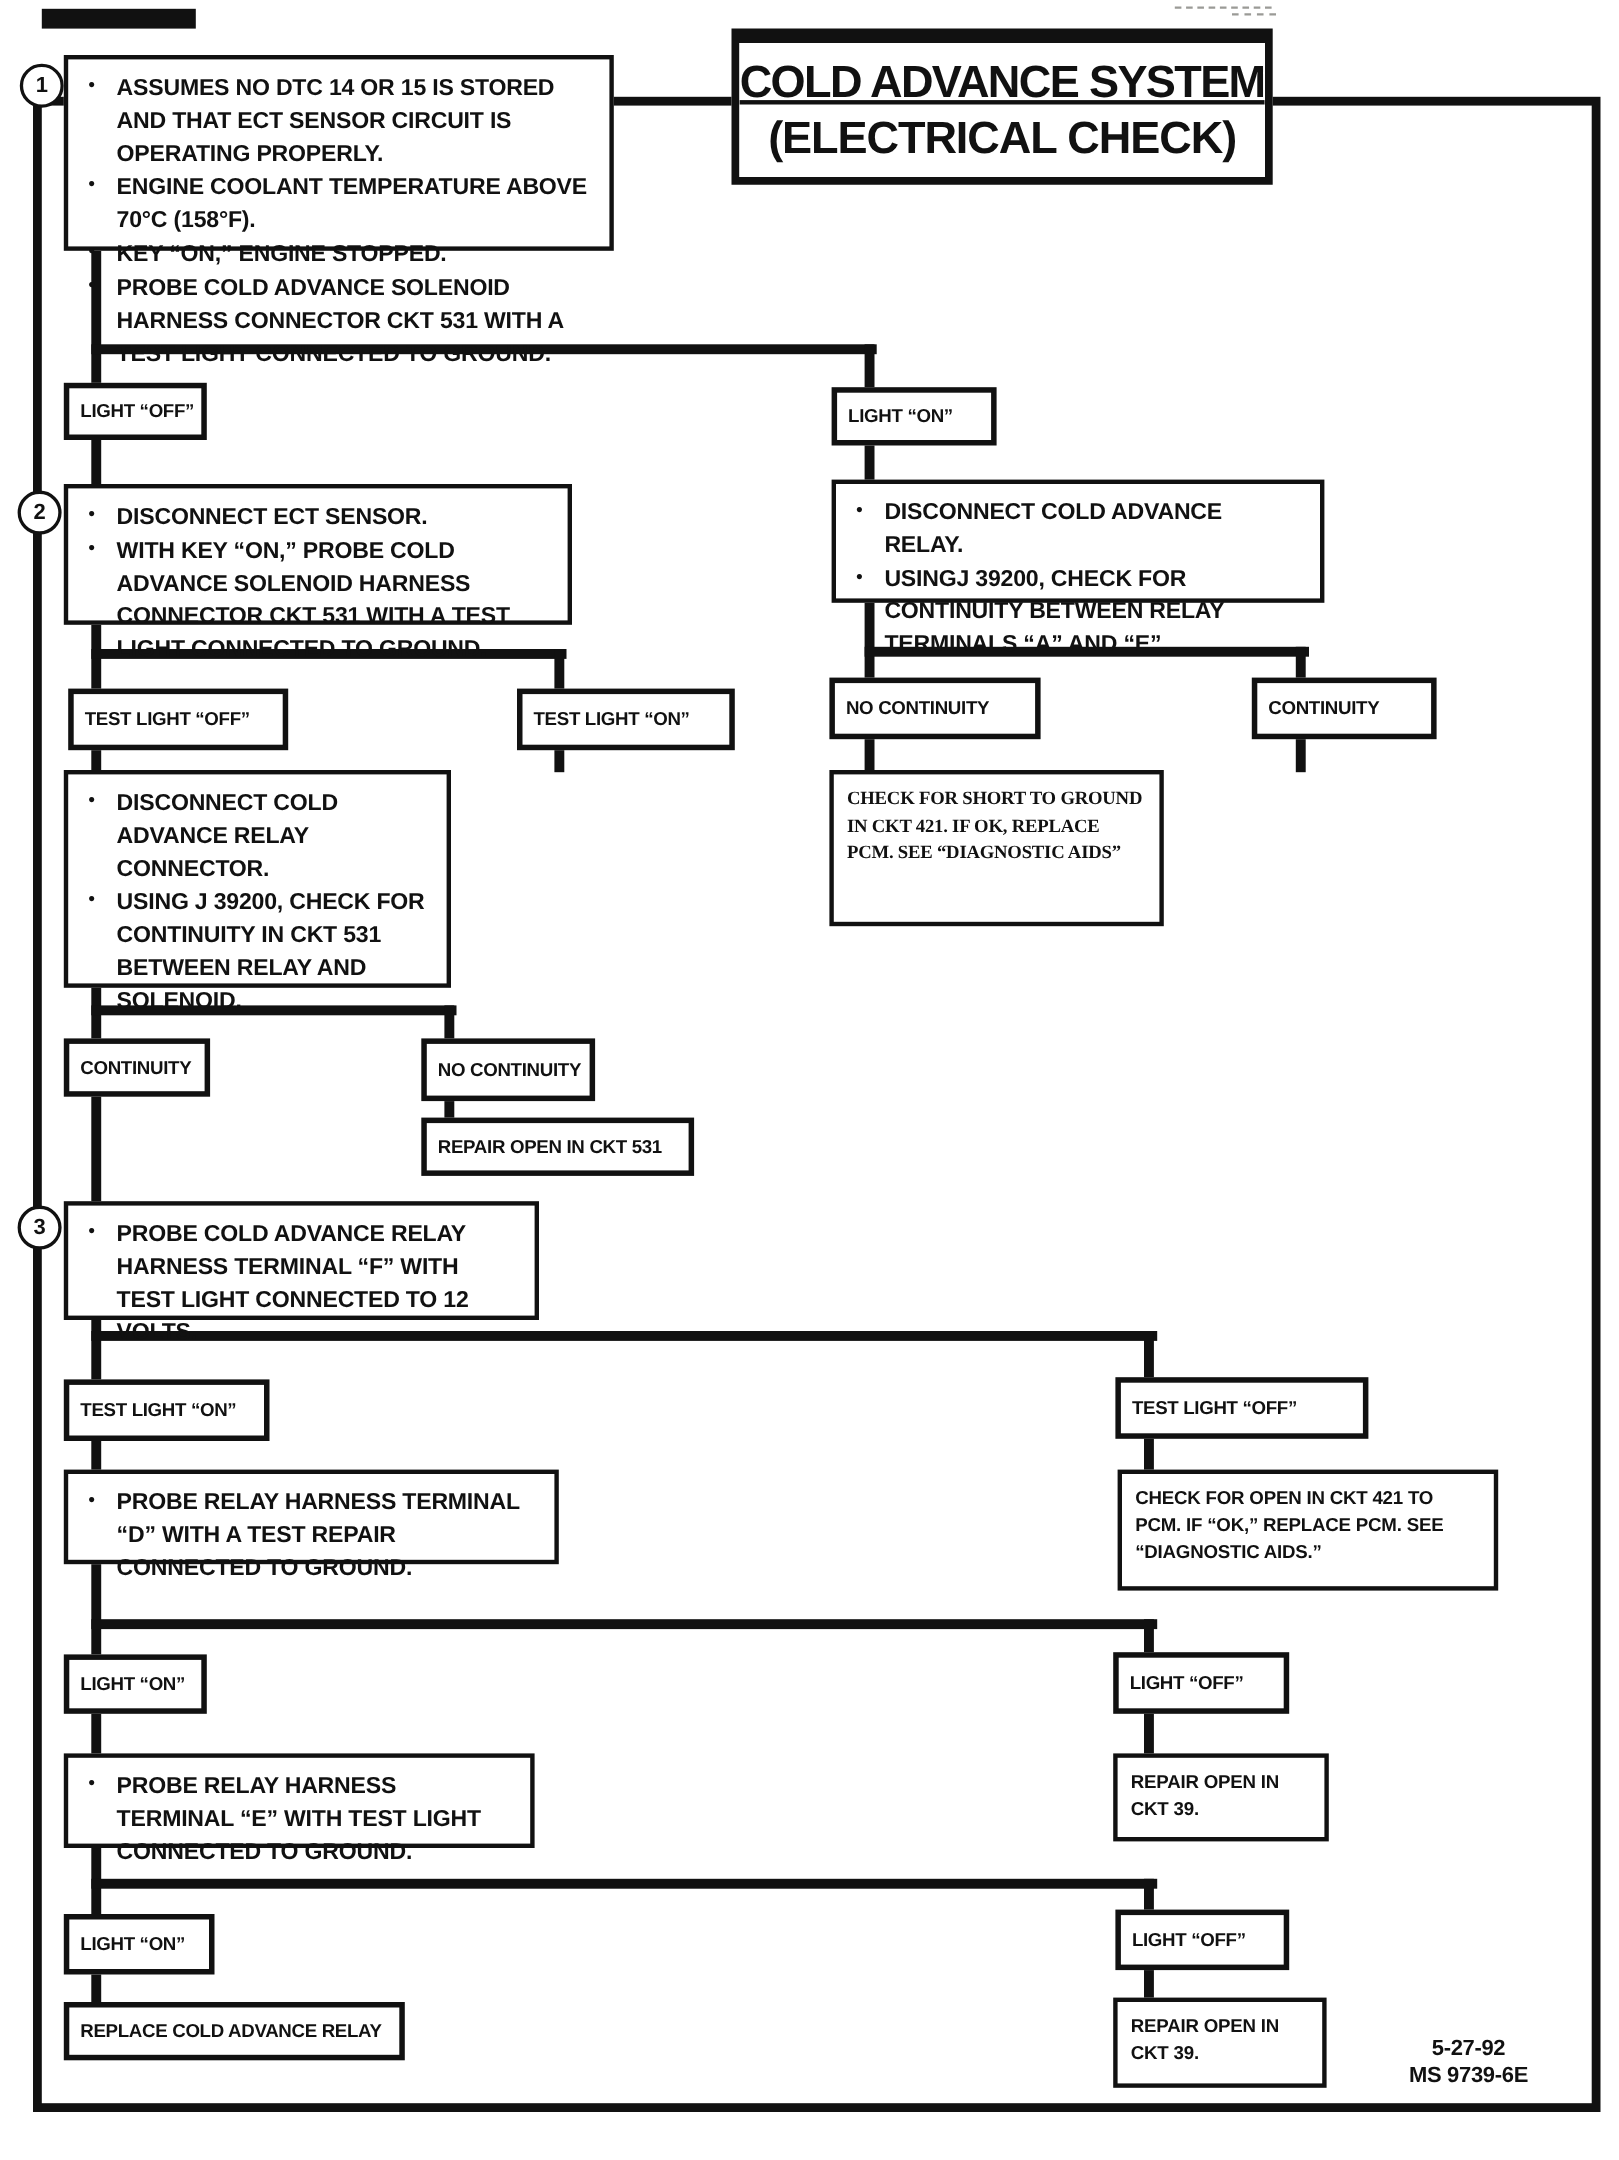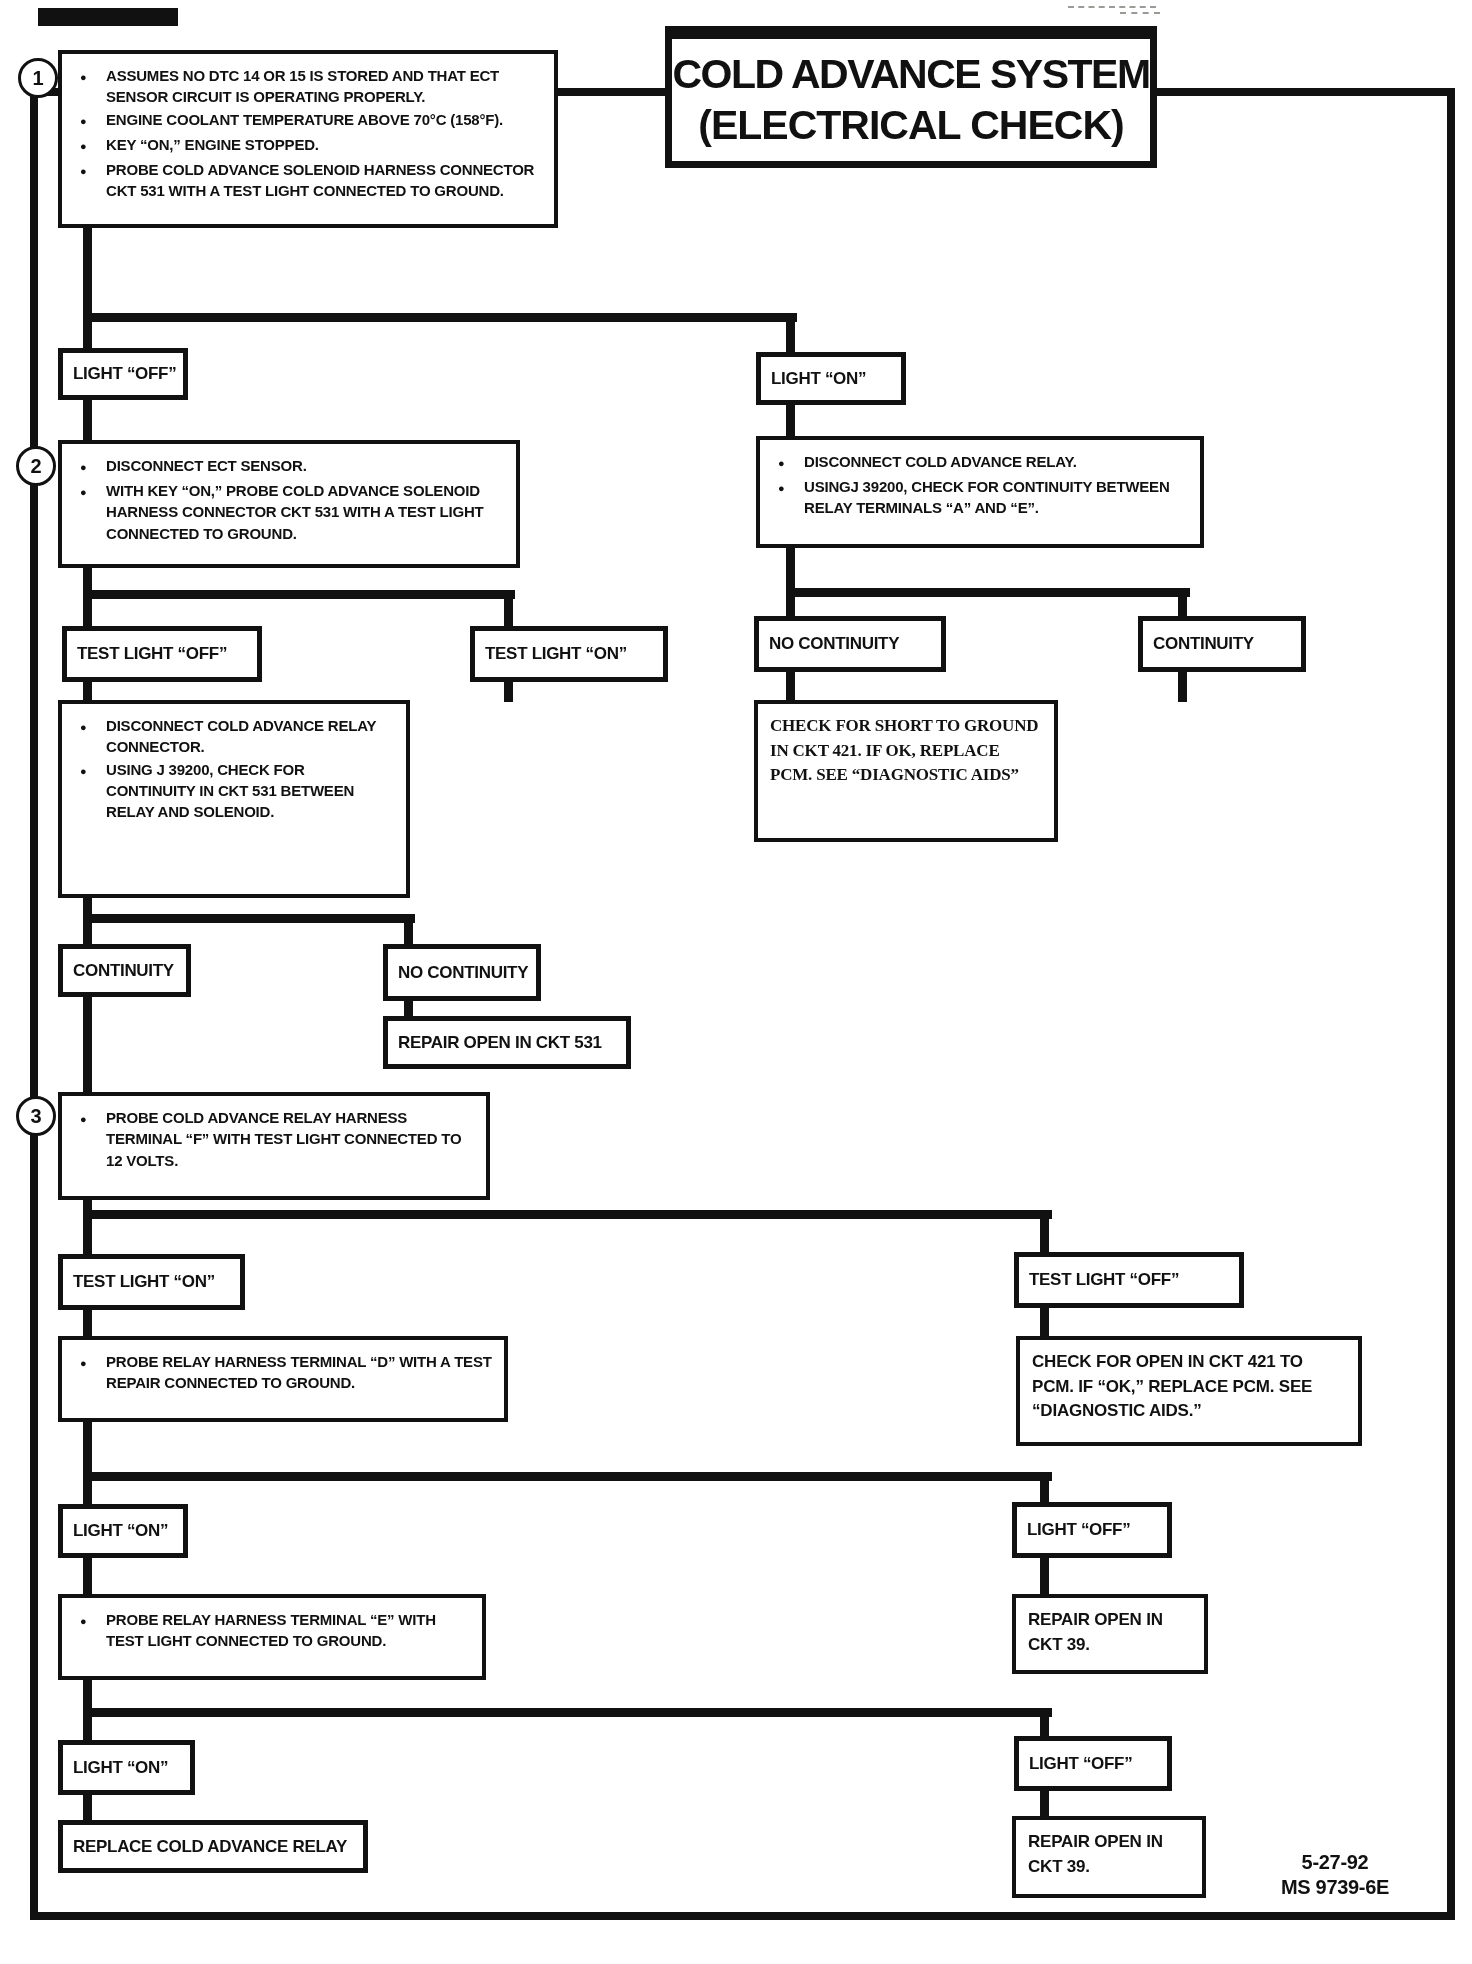--- a/index.html
+++ b/index.html
@@ -13,28 +13,28 @@
   .artifact-bar{position:absolute;background:#111;z-index:3;}
   .artifact-dash{position:absolute;border-top:2px dashed #9a9a96;width:88px;z-index:3;}
   .conn{position:absolute;background:#111;z-index:1;}
   .box{position:absolute;background:#fff;border:4px solid #111;box-sizing:border-box;z-index:2;}
   .label-box{display:flex;align-items:center;border-width:5px;
     font-size:17px;letter-spacing:-0.3px;padding:2px 10px;white-space:nowrap;}
   .text-box{font-size:17px;line-height:1.45;letter-spacing:-0.2px;padding:10px 12px;}
   .bullets{padding:10px 12px 10px 10px;}
   .brow{display:flex;margin:1px 0;}
   .dot{width:14px;flex:0 0 14px;font-size:11px;line-height:24px;margin:0 12px 0 8px;}
-  .txt{flex:1;font-size:15px;line-height:1.42;letter-spacing:-0.2px;}
+  .txt{flex:1;font-size:21px;line-height:1.42;letter-spacing:-0.2px;}
   .circle{position:absolute;width:34px;height:34px;border:3px solid #111;border-radius:50%;
     background:#fff;display:flex;align-items:center;justify-content:center;
     font-size:20px;z-index:2;}
   .title-box{position:absolute;left:665px;top:26px;width:492px;height:142px;background:#fff;
     border:7px solid #111;border-top-width:13px;box-sizing:border-box;z-index:3;
     display:flex;flex-direction:column;align-items:center;justify-content:center;}
-  .title-line1{font-size:41px;letter-spacing:-1.5px;white-space:nowrap;}
+  .title-line1{font-size:41px;letter-spacing:-1.5px;white-space:nowrap;text-decoration:underline;}
   .title-line2{font-size:41px;letter-spacing:-1px;margin-top:4px;white-space:nowrap;}
   .footer{position:absolute;left:1235px;top:1850px;width:200px;text-align:center;
     font-size:20px;line-height:1.25;letter-spacing:-0.3px;z-index:2;}
 </style>
 </head>
 <body>
 
 <div class="page">
 
   <div class="artifact-bar" style="left:38px;top:8px;width:140px;height:18px;"></div>

